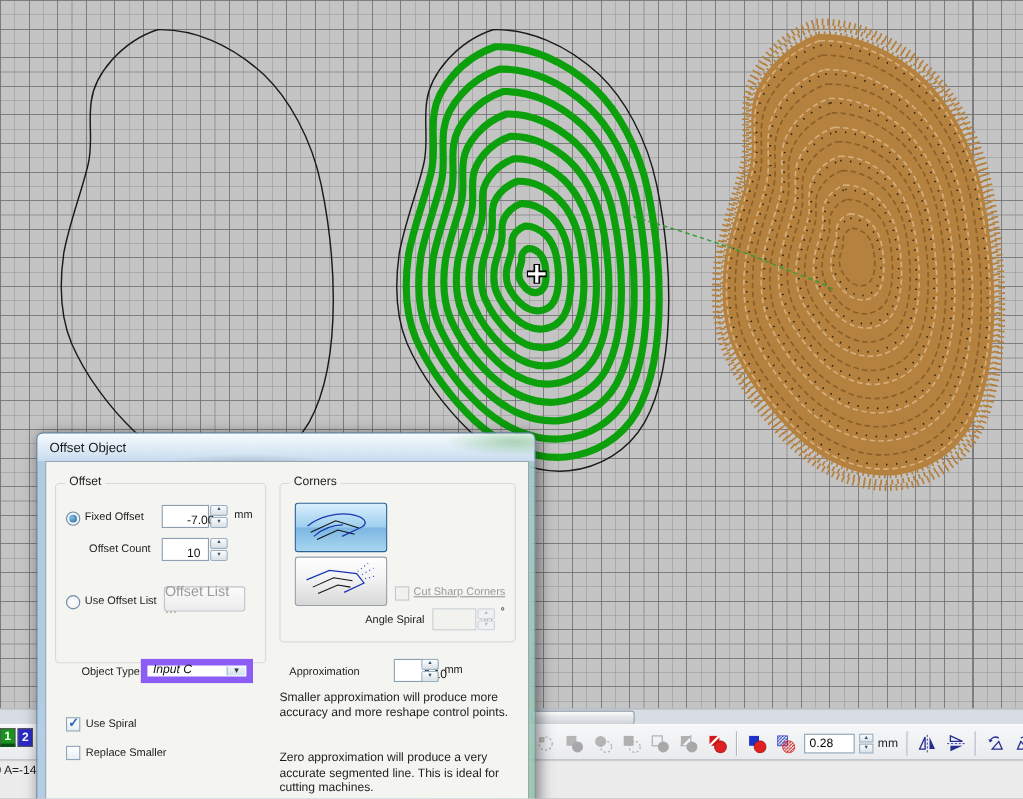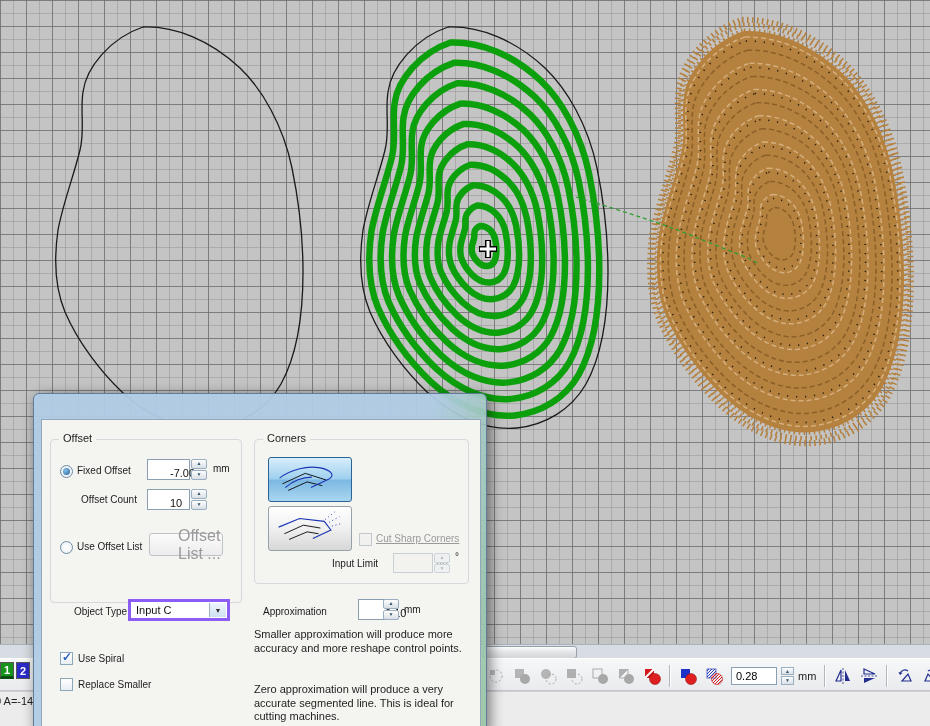--- a/index.html
+++ b/index.html
@@ -81,32 +81,32 @@
     font-size:11px;color:#111;display:flex;align-items:flex-end;padding-left:22px;}
   .field.dis{background:#f2f2ef;border-color:#c9d0d5;color:#9a9a9a;}
   .spin{position:absolute;width:16px;display:flex;flex-direction:column;gap:1px;box-sizing:border-box;}
   .spin span{flex:1;border:1px solid #9ab0c2;border-radius:2px;
     background:linear-gradient(#fdfdfd,#d9e0e6);font-size:5px;line-height:7px;
     color:#33536b;text-align:center;box-sizing:border-box;}
   .spin.dis span{color:#b4bcc2;border-color:#ccd4da;background:#eef0f1;}
 
   .btn{position:absolute;border:1px solid #8e9aa4;border-radius:3px;box-sizing:border-box;
     background:linear-gradient(#fff,#ececec 55%,#d8d8d8);
-    font-size:16px;display:flex;align-items:center;justify-content:center;padding-left:28px;}
+    font-size:13px;display:flex;align-items:center;justify-content:center;}
   .btn.dis{color:#9a9a9a;border-color:#bcc4ca;background:linear-gradient(#fbfbfb,#ececec);}
 
   .cornerbtn{position:absolute;width:84px;height:45px;border-radius:3px;box-sizing:border-box;
     display:flex;align-items:center;justify-content:center;}
   .cornerbtn.sel{border:1px solid #2a6496;
     background:linear-gradient(#d8eefc,#9fd0ee 48%,#7cb8e2 52%,#a9d6f0);}
   .cornerbtn.plain{border:1px solid #97a1aa;
     background:linear-gradient(#ffffff,#f0f0f0 50%,#d7d7d7);}
 
-  .combo{position:absolute;background:#fff;border:3px solid #8b5cf6;box-sizing:border-box;
-    font-size:11px;color:#111;display:flex;align-items:center;padding-left:5px;}
+  .combo{position:absolute;background:#fff;border:6px solid #8b5cf6;box-sizing:border-box;
+    font-size:11px;color:#111;display:flex;align-items:flex-end;padding-left:5px;font-style:italic;}
   .combo .arrow{position:absolute;right:1px;top:1px;bottom:1px;width:16px;
     background:linear-gradient(#eef5fb,#cfe1f0);border-left:1px solid #9cb2c4;
     display:flex;align-items:center;justify-content:center;font-size:7px;color:#333;}
 
   .note{position:absolute;font-size:11px;line-height:13.5px;color:#1e1e1e;width:218px;}
 </style>
 </head>
 <body>
 
 <div class="canvas">
@@ -279,20 +279,23 @@
       </svg>
 
   </div>
 </div>
 
 <div class="statusbar">
   <span class="stxt">0 A=-14</span>
 </div>
 
 <div class="dialog">
+  <div class="dlg-title">
+    <span>Offset Object</span>
+  </div>
   <div class="dlg-body">
 
     <div class="group" style="left:8px;top:19px;width:192px;height:164px">
       <span class="glabel">Offset</span>
     </div>
     <div class="radio sel" style="left:18px;top:45px"></div>
     <span class="lbl" style="left:35px;top:45px">Fixed Offset</span>
     <div class="field" style="left:105px;top:39px;width:43px;height:21px">
       <span>-7.00</span>
     </div>
@@ -335,21 +338,21 @@
         <path d="M17 31 L36 23 L48 25" stroke="#111" fill="none"></path>
         <g stroke="#1b35b4" stroke-dasharray="1 3">
           <path d="M55 10 L65 2"></path>
             <path d="M59 13 L70 7"></path>
             <path d="M62 17 L73 14"></path>
         </g>
       </svg>
     </div>
     <div class="check dis" style="left:317px;top:113px"></div>
     <span class="lbl dis" style="left:334px;top:113px">Cut Sharp Corners</span>
-    <span class="lbl" style="left:290px;top:138px">Input Limit</span>
+    <span class="lbl" style="left:290px;top:138px">Angle Spiral</span>
     <div class="field dis" style="left:351px;top:133px;width:40px;height:20px">
       <span style="margin-left:20px">20</span>
     </div>
     <div class="spin dis" style="left:392px;top:133px;height:20px">
       <span>▲</span>
         <span>▼</span>
     </div>
     <span class="lbl" style="left:413px;top:131px">°</span>
 
     <span class="lbl" style="left:32px;top:186px">Object Type</span>

